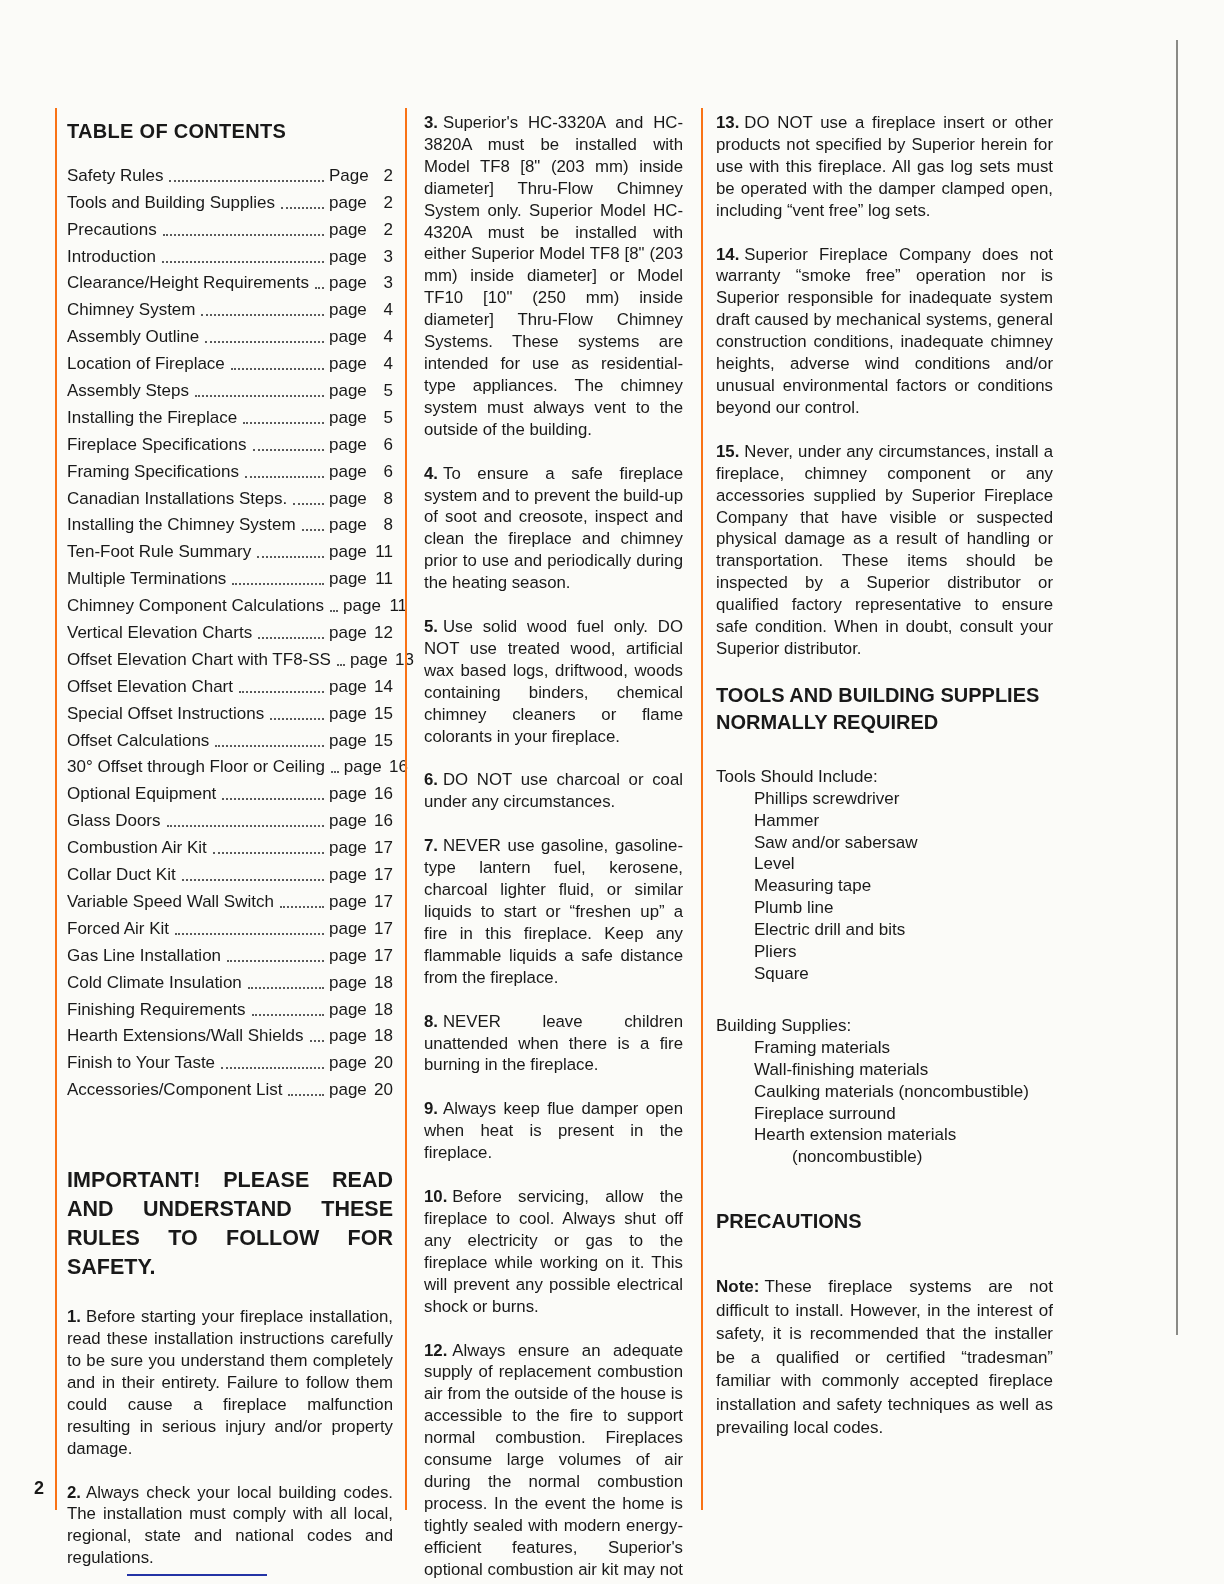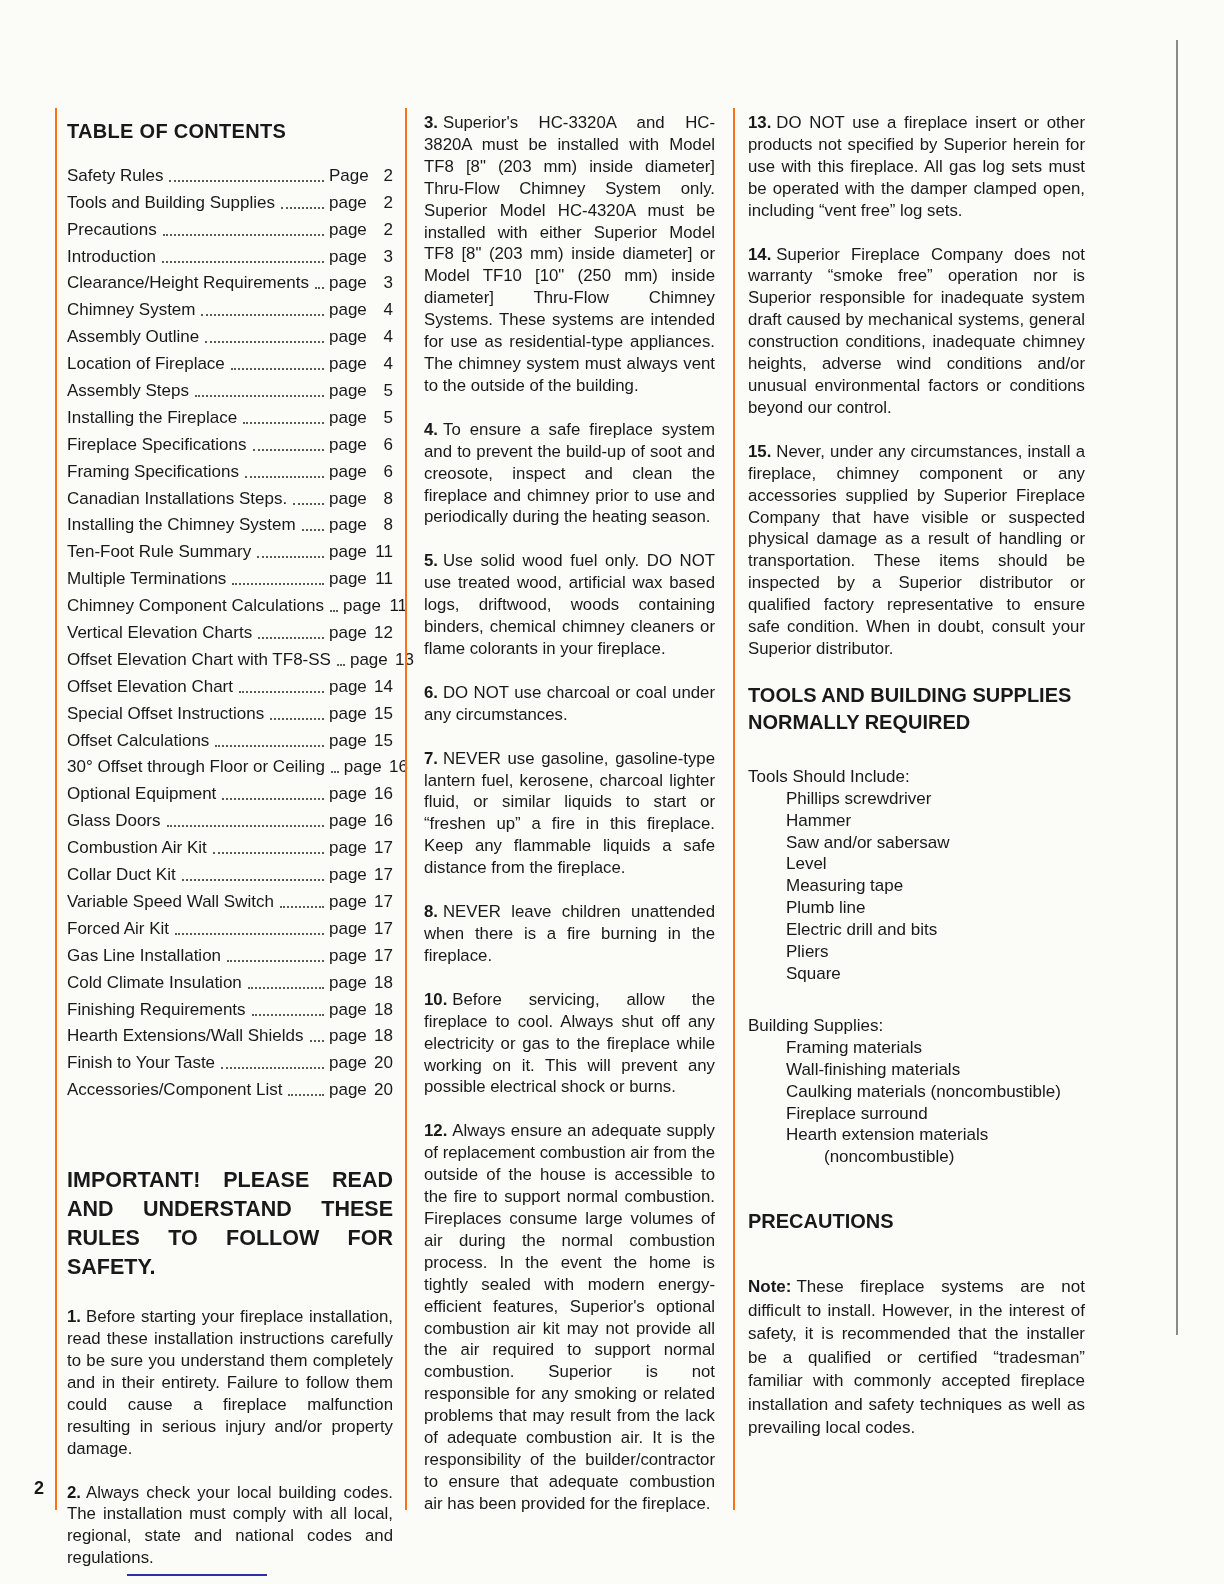--- a/index.html
+++ b/index.html
@@ -11,21 +11,21 @@
     font-family:"Liberation Sans", sans-serif;
     color:#191919;
     overflow:hidden;
   }
   .columns {
     position:absolute; left:55px; top:108px; height:1402px;
     display:flex; align-items:stretch;
   }
   .col { box-sizing:border-box; border-left:2px solid #f97316; }
   .col-1 { width:350px; padding:8px 12px 0 10px; }
-  .col-2 { width:328px; padding:4px 18px 0 17px; }
+  .col-2 { width:296px; padding:4px 18px 0 17px; }
   .col-3 { width:414px; padding:4px 62px 0 13px; }
 
   
   .toc-title { font-size:20px; font-weight:bold; letter-spacing:.3px; margin:4px 0 16px 0; }
   .toc-row { display:flex; align-items:flex-end; font-size:17px; height:26.9px; white-space:nowrap; }
   .toc-entry-title { flex:0 0 auto; }
   .toc-leader { flex:1 1 auto; border-bottom:2px dotted #5a5a5a; margin:0 5px 0 6px; transform:translateY(-4px); min-width:8px; }
   .toc-word { flex:0 0 42px; }
   .toc-num  { flex:0 0 22px; text-align:right; }
 
@@ -289,20 +289,21 @@
     </div>
 
     <div class="col col-2">
       <div>
           <p class="rule"><span class="pnum">3.</span><span class="ptext">Superior's HC-3320A and HC-3820A must be installed with Model TF8 [8" (203 mm) inside diameter] Thru-Flow Chimney System only. Superior Model HC-4320A must be installed with either Superior Model TF8 [8" (203 mm) inside diameter] or Model TF10 [10" (250 mm) inside diameter] Thru-Flow Chimney Systems. These systems are intended for use as residential-type appliances. The chimney system must always vent to the outside of the building.</span></p>
           <p class="rule"><span class="pnum">4.</span><span class="ptext">To ensure a safe fireplace system and to prevent the build-up of soot and creosote, inspect and clean the fireplace and chimney prior to use and periodically during the heating season.</span></p>
           <p class="rule"><span class="pnum">5.</span><span class="ptext">Use solid wood fuel only. DO NOT use treated wood, artificial wax based logs, driftwood, woods containing binders, chemical chimney cleaners or flame colorants in your fireplace.</span></p>
           <p class="rule"><span class="pnum">6.</span><span class="ptext">DO NOT use charcoal or coal under any circumstances.</span></p>
           <p class="rule"><span class="pnum">7.</span><span class="ptext">NEVER use gasoline, gasoline-type lantern fuel, kerosene, charcoal lighter fluid, or similar liquids to start or “freshen up” a fire in this fireplace. Keep any flammable liquids a safe distance from the fireplace.</span></p>
           <p class="rule"><span class="pnum">8.</span><span class="ptext">NEVER leave children unattended when there is a fire burning in the fireplace.</span></p>
+          <p class="rule"><span class="pnum">9.</span><span class="ptext">Always keep flue damper open when heat is present in the fireplace.</span></p>
           <p class="rule"><span class="pnum">10.</span><span class="ptext">Before servicing, allow the fireplace to cool. Always shut off any electricity or gas to the fireplace while working on it. This will prevent any possible electrical shock or burns.</span></p>
           <p class="rule"><span class="pnum">12.</span><span class="ptext">Always ensure an adequate supply of replacement combustion air from the outside of the house is accessible to the fire to support normal combustion. Fireplaces consume large volumes of air during the normal combustion process. In the event the home is tightly sealed with modern energy-efficient features, Superior's optional combustion air kit may not provide all the air required to support normal combustion. Superior is not responsible for any smoking or related problems that may result from the lack of adequate combustion air. It is the responsibility of the builder/contractor to ensure that adequate combustion air has been provided for the fireplace.</span></p>
         </div>
     </div>
 
     <div class="col col-3">
       <div>
           <p class="rule"><span class="pnum">13.</span><span class="ptext">DO NOT use a fireplace insert or other products not specified by Superior herein for use with this fireplace. All gas log sets must be operated with the damper clamped open, including “vent free” log sets.</span></p>
           <p class="rule"><span class="pnum">14.</span><span class="ptext">Superior Fireplace Company does not warranty “smoke free” operation nor is Superior responsible for inadequate system draft caused by mechanical systems, general construction conditions, inadequate chimney heights, adverse wind conditions and/or unusual environmental factors or conditions beyond our control.</span></p>
           <p class="rule"><span class="pnum">15.</span><span class="ptext">Never, under any circumstances, install a fireplace, chimney component or any accessories supplied by Superior Fireplace Company that have visible or suspected physical damage as a result of handling or transportation. These items should be inspected by a Superior distributor or qualified factory representative to ensure safe condition. When in doubt, consult your Superior distributor.</span></p>

